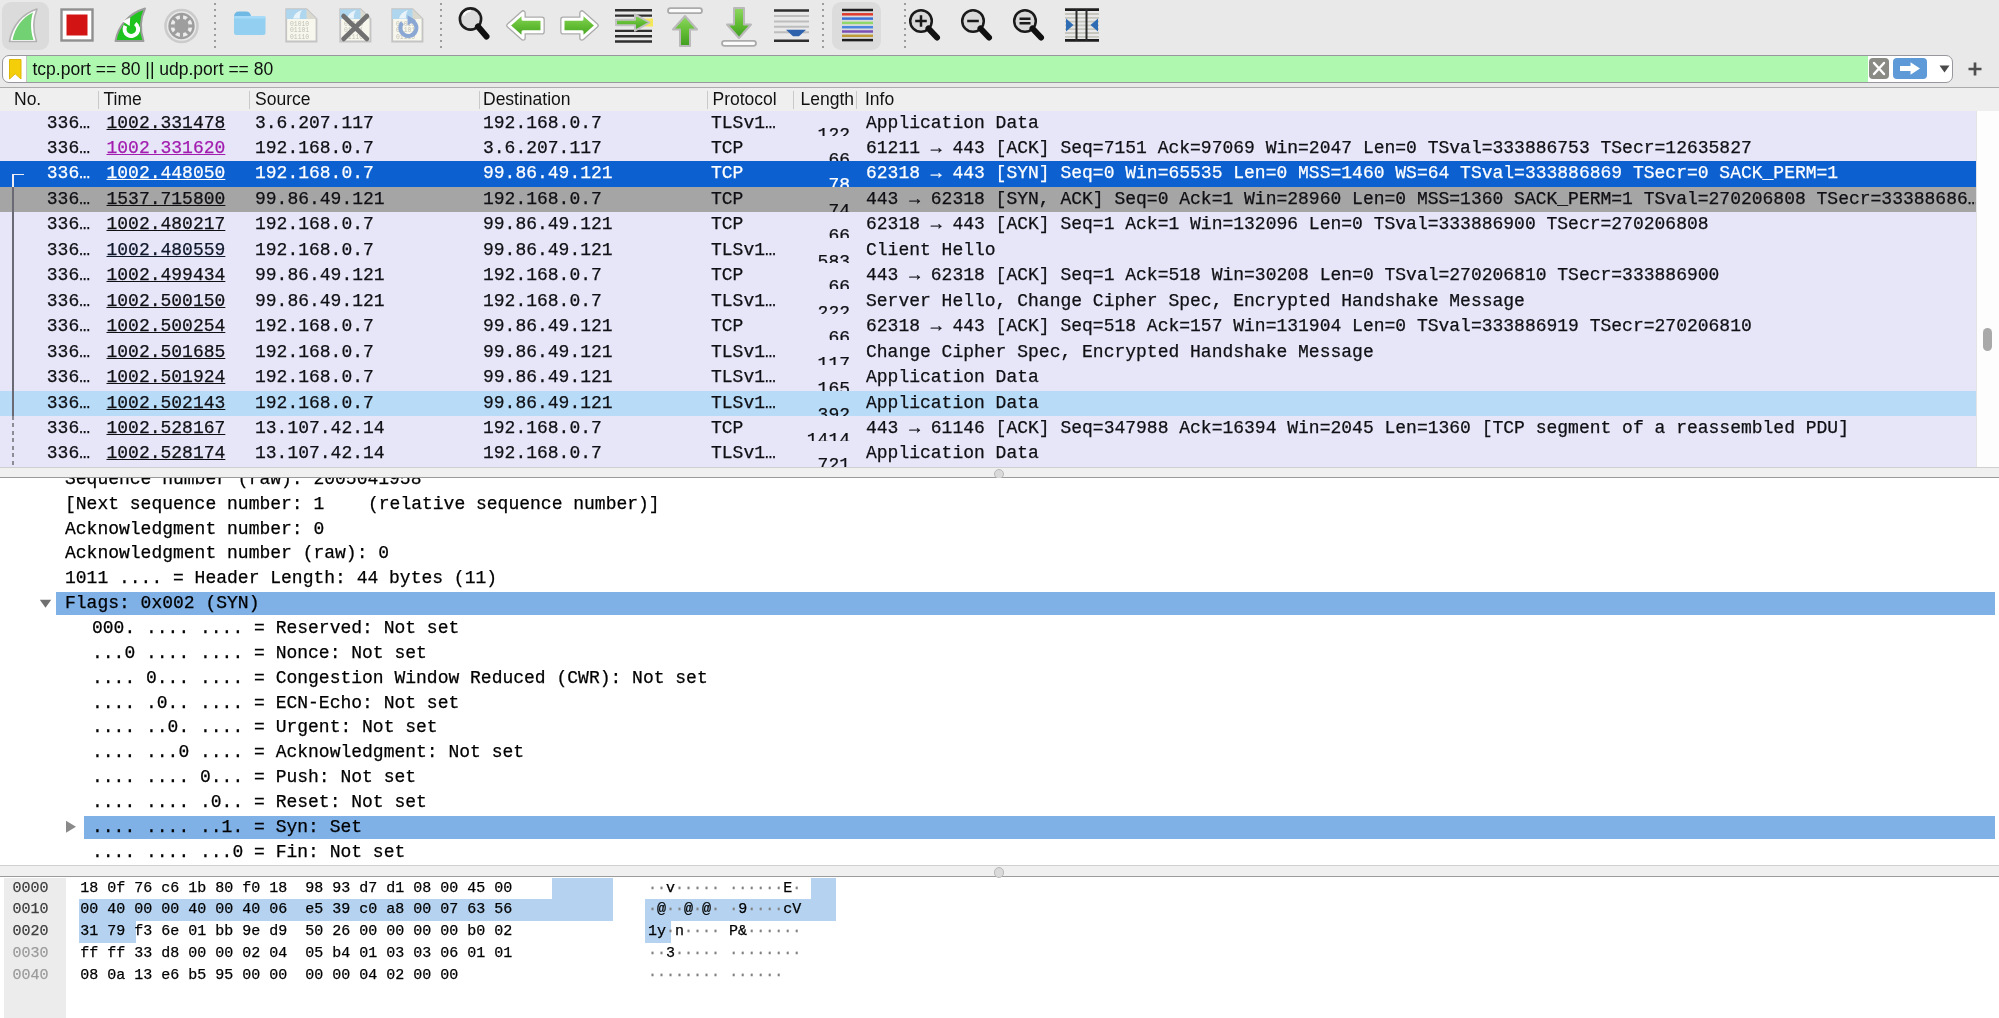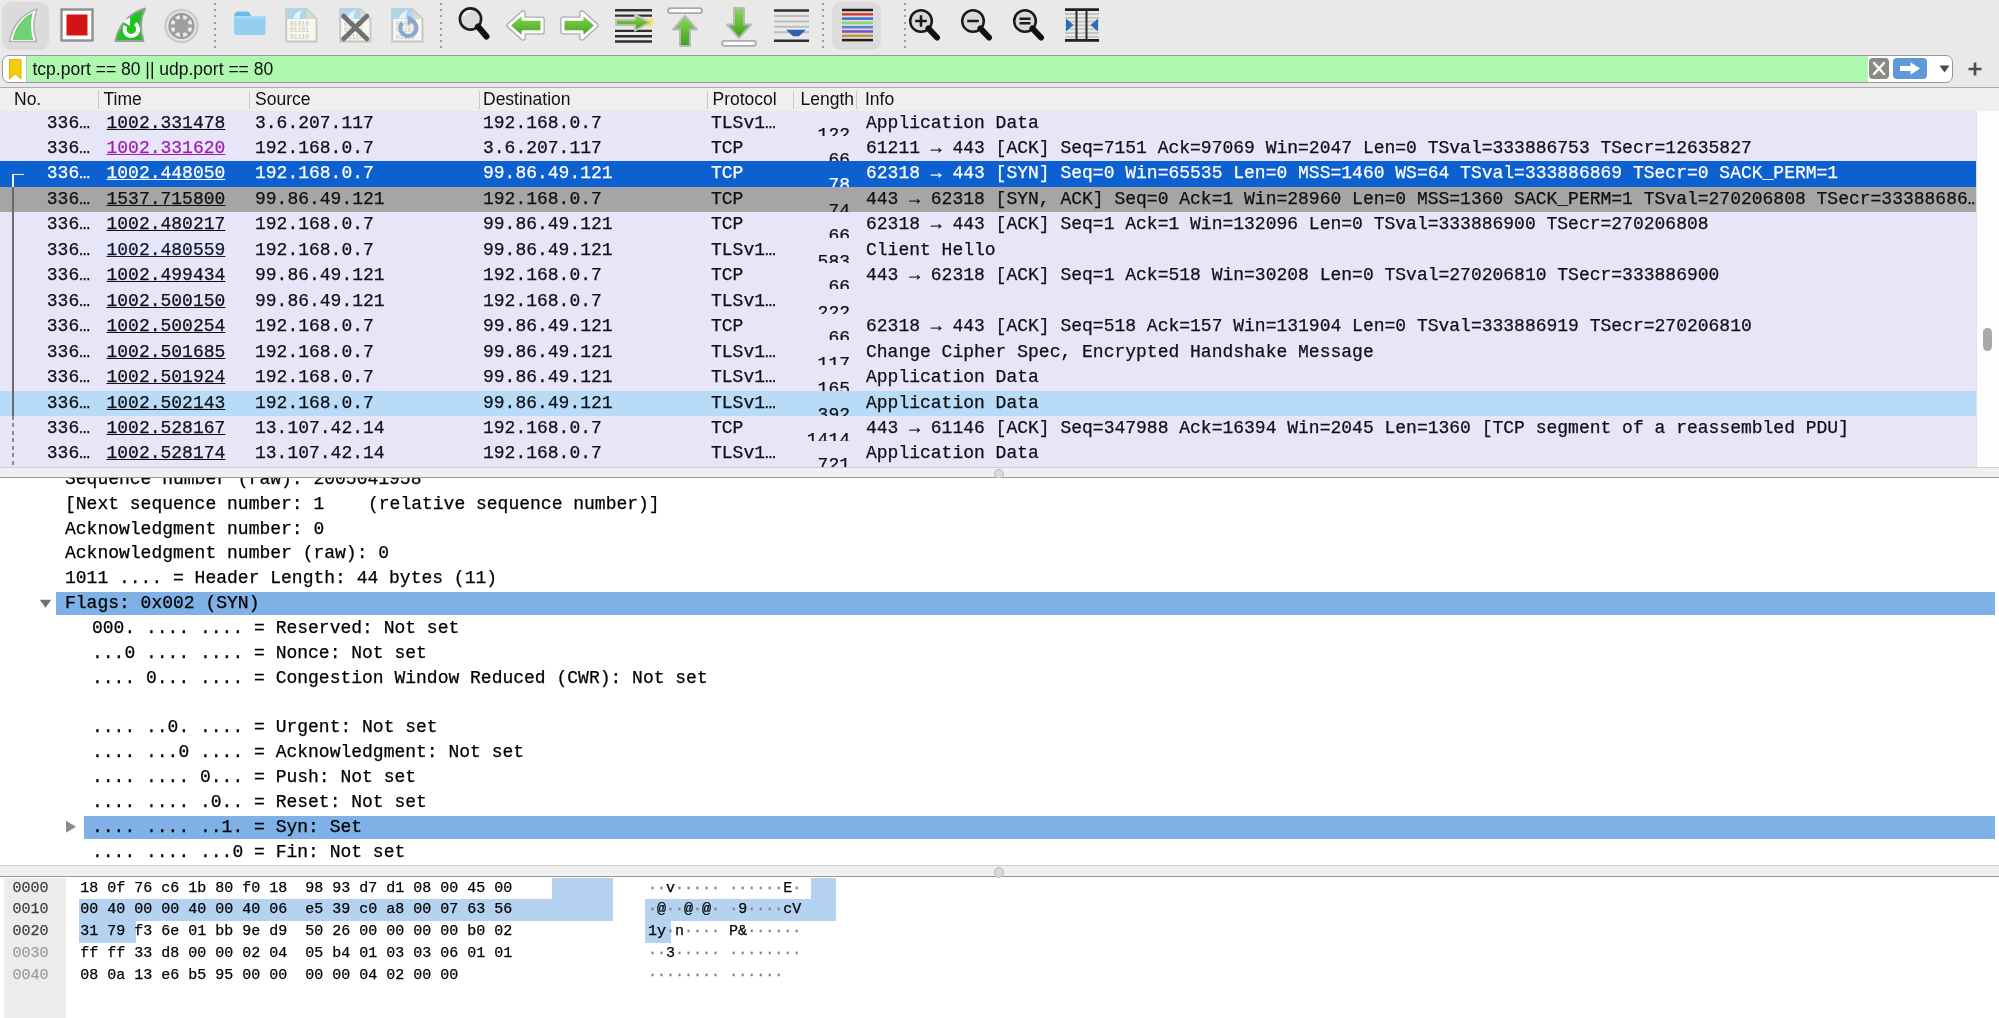--- a/index.html
+++ b/index.html
@@ -336,20 +336,21 @@
       <span class="c-l" style="color:#0F0F14">66</span>
       <span class="c-i" style="color:#0F0F14">443 → 62318 [ACK] Seq=1 Ack=518 Win=30208 Len=0 TSval=270206810 TSecr=333886900</span>
     </div>
 <div class="row" style="top:178.15px;background:#E6E6F8;color:#0F0F14">
       <span class="c-no" style="color:#0F0F14">336…</span>
       <span class="c-t" style="color:#0F0F14">1002.500150</span>
       <span class="c-s" style="color:#0F0F14">99.86.49.121</span>
       <span class="c-d" style="color:#0F0F14">192.168.0.7</span>
       <span class="c-p" style="color:#0F0F14">TLSv1…</span>
       <span class="c-l" style="color:#0F0F14">222</span>
+      <span class="c-i" style="color:#0F0F14">Server Hello, Change Cipher Spec, Encrypted Handshake Message</span>
     </div>
 <div class="row" style="top:203.60px;background:#E6E6F8;color:#0F0F14">
       <span class="c-no" style="color:#0F0F14">336…</span>
       <span class="c-t" style="color:#0F0F14">1002.500254</span>
       <span class="c-s" style="color:#0F0F14">192.168.0.7</span>
       <span class="c-d" style="color:#0F0F14">99.86.49.121</span>
       <span class="c-p" style="color:#0F0F14">TCP</span>
       <span class="c-l" style="color:#0F0F14">66</span>
       <span class="c-i" style="color:#0F0F14">62318 → 443 [ACK] Seq=518 Ack=157 Win=131904 Len=0 TSval=333886919 TSecr=270206810</span>
     </div>
@@ -433,20 +434,23 @@
       <span style="left:65px">Flags: 0x002 (SYN)</span>
     </div>
 <div class="dline" style="top:138.03px">
       <span style="left:92px">000. .... .... = Reserved: Not set</span>
     </div>
 <div class="dline" style="top:162.88px">
       <span style="left:92px">...0 .... .... = Nonce: Not set</span>
     </div>
 <div class="dline" style="top:187.73px">
       <span style="left:92px">.... 0... .... = Congestion Window Reduced (CWR): Not set</span>
+    </div>
+<div class="dline" style="top:212.58px">
+      <span style="left:92px">.... .0.. .... = ECN-Echo: Not set</span>
     </div>
 <div class="dline" style="top:237.43px">
       <span style="left:92px">.... ..0. .... = Urgent: Not set</span>
     </div>
 <div class="dline" style="top:262.28px">
       <span style="left:92px">.... ...0 .... = Acknowledgment: Not set</span>
     </div>
 <div class="dline" style="top:287.13px">
       <span style="left:92px">.... .... 0... = Push: Not set</span>
     </div>

